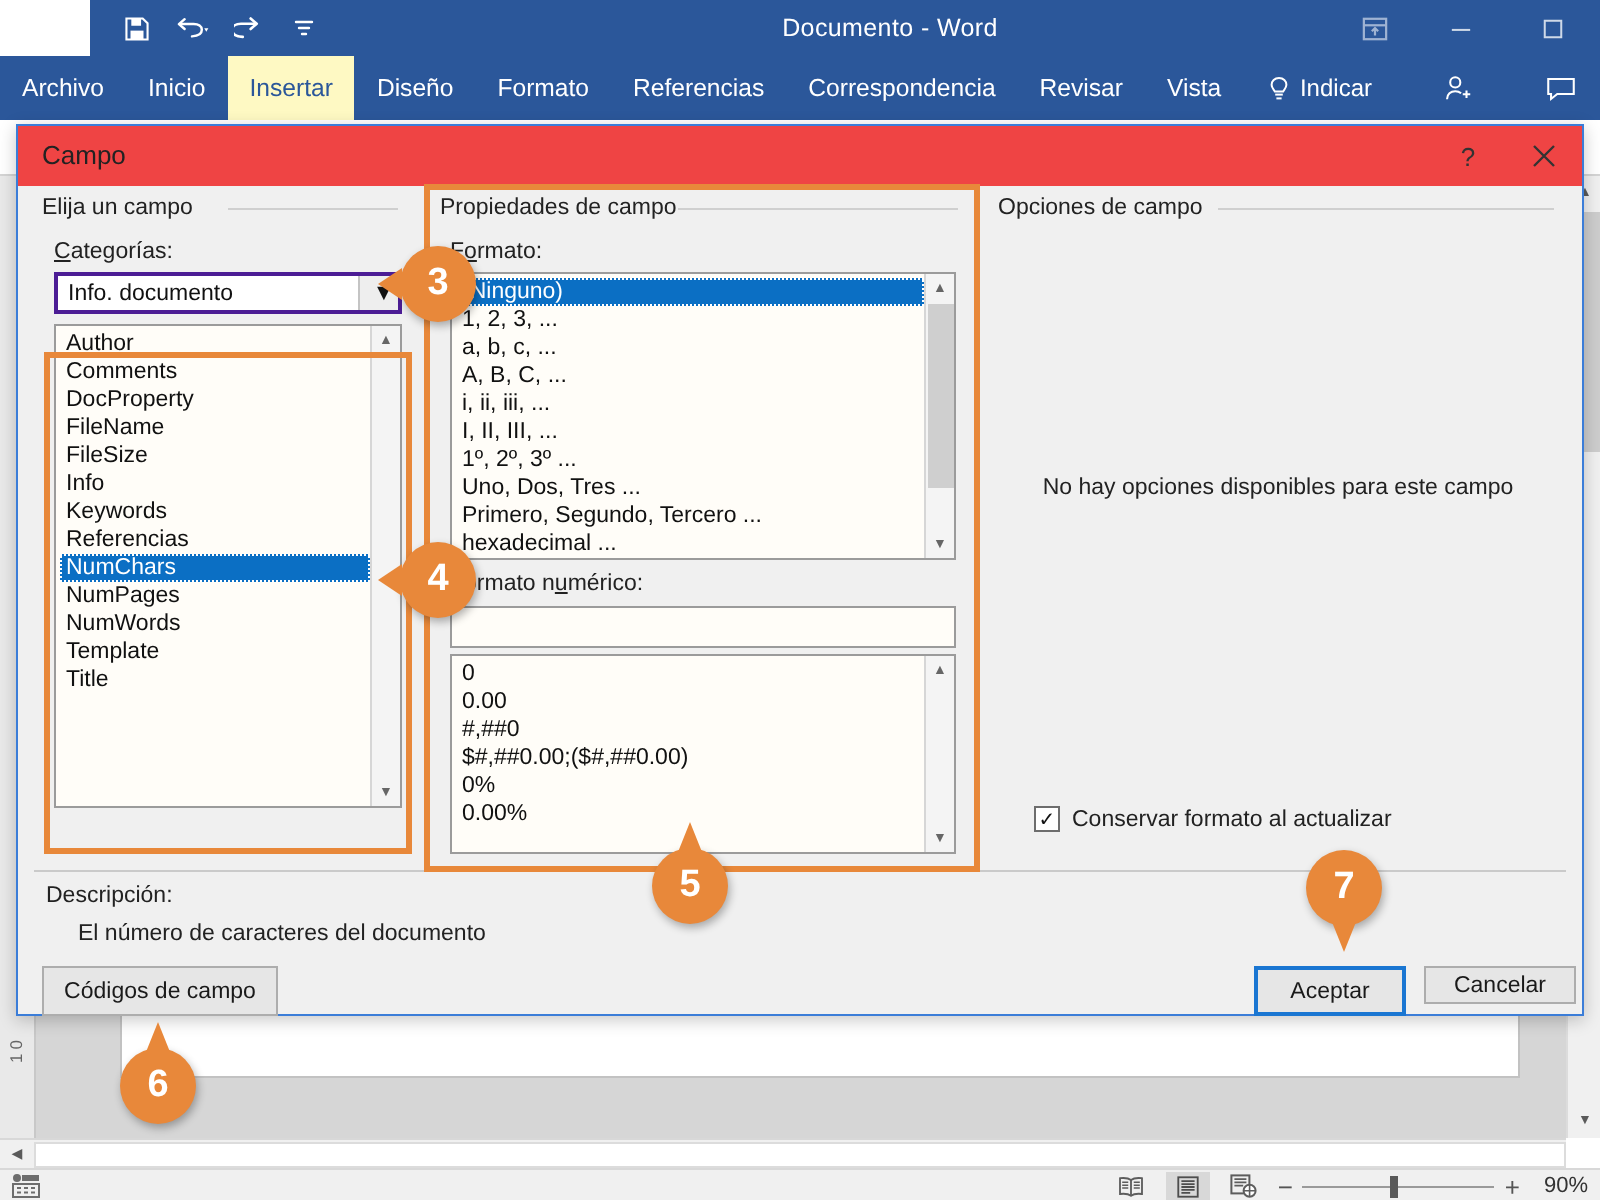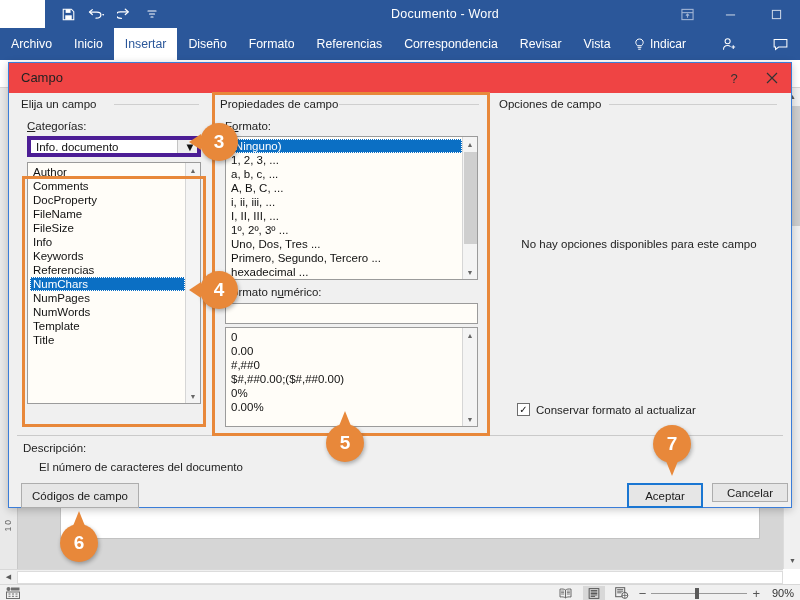--- a/index.html
+++ b/index.html
@@ -32,21 +32,21 @@
               color:#cfd9e8; font-size:13px; }
   .win-ctrl.close { width:46px; }
   .win-ctrl.ribbon-opt { width:40px; color:#9fb3d3; }
 
   .ribbon-tabs {
     position:absolute; left:0; top:28px; width:800px; height:32px;
     background:#2b579a; color:#ffffff; display:flex; align-items:flex-end;
   }
   .rtab { height:32px; padding:0 11px; display:flex; align-items:center;
           font-size:12.3px; color:#ffffff; white-space:nowrap; }
-  .rtab.active { background:#ffffff; color:#2b579a; }
+  .rtab.active { background:#fef9c3; color:#2b579a; }
   .ribbon-right { position:absolute; right:4px; top:0; height:32px; display:flex; align-items:center; gap:20px; }
   .ribbon-right .ricon { display:flex; align-items:center; justify-content:center;
                          height:32px; padding:0 8px; color:#ffffff; font-size:12px; gap:5px; }
 
   .ribbon-body {
     position:absolute; left:0; top:60px; width:800px; height:28px;
     background:#ffffff; border-bottom:1px solid #d4d4d4;
   }
 
   
@@ -119,21 +119,21 @@
   .dlg-body { position:absolute; left:0; top:30px; width:782px; height:414px; background:#f0f0f0; }
 
   .group-label { position:absolute; font-size:11.5px; color:#222; background:#f0f0f0;
                  padding-right:6px; white-space:nowrap; }
   .group-rule { position:absolute; height:1px; background:#cfcfcf; }
 
   .lbl { position:absolute; font-size:11.5px; color:#222; white-space:nowrap; }
   .lbl u { text-decoration:underline; }
 
   .combo {
-    position:absolute; background:#ffffff; border:4px solid #4c1d95;
+    position:absolute; background:#ffffff; border:2px solid #4c1d95;
     display:flex; align-items:center;
   }
   .combo span { padding-left:5px; font-size:11.5px; color:#111; }
   .combo-arrow {
     position:absolute; right:0; top:0; bottom:0; width:20px; background:#eeeeee;
     border-left:1px solid #c4c4c4; display:flex; align-items:center; justify-content:center;
     font-size:8px; color:#444;
   }
 
   .listbox {

